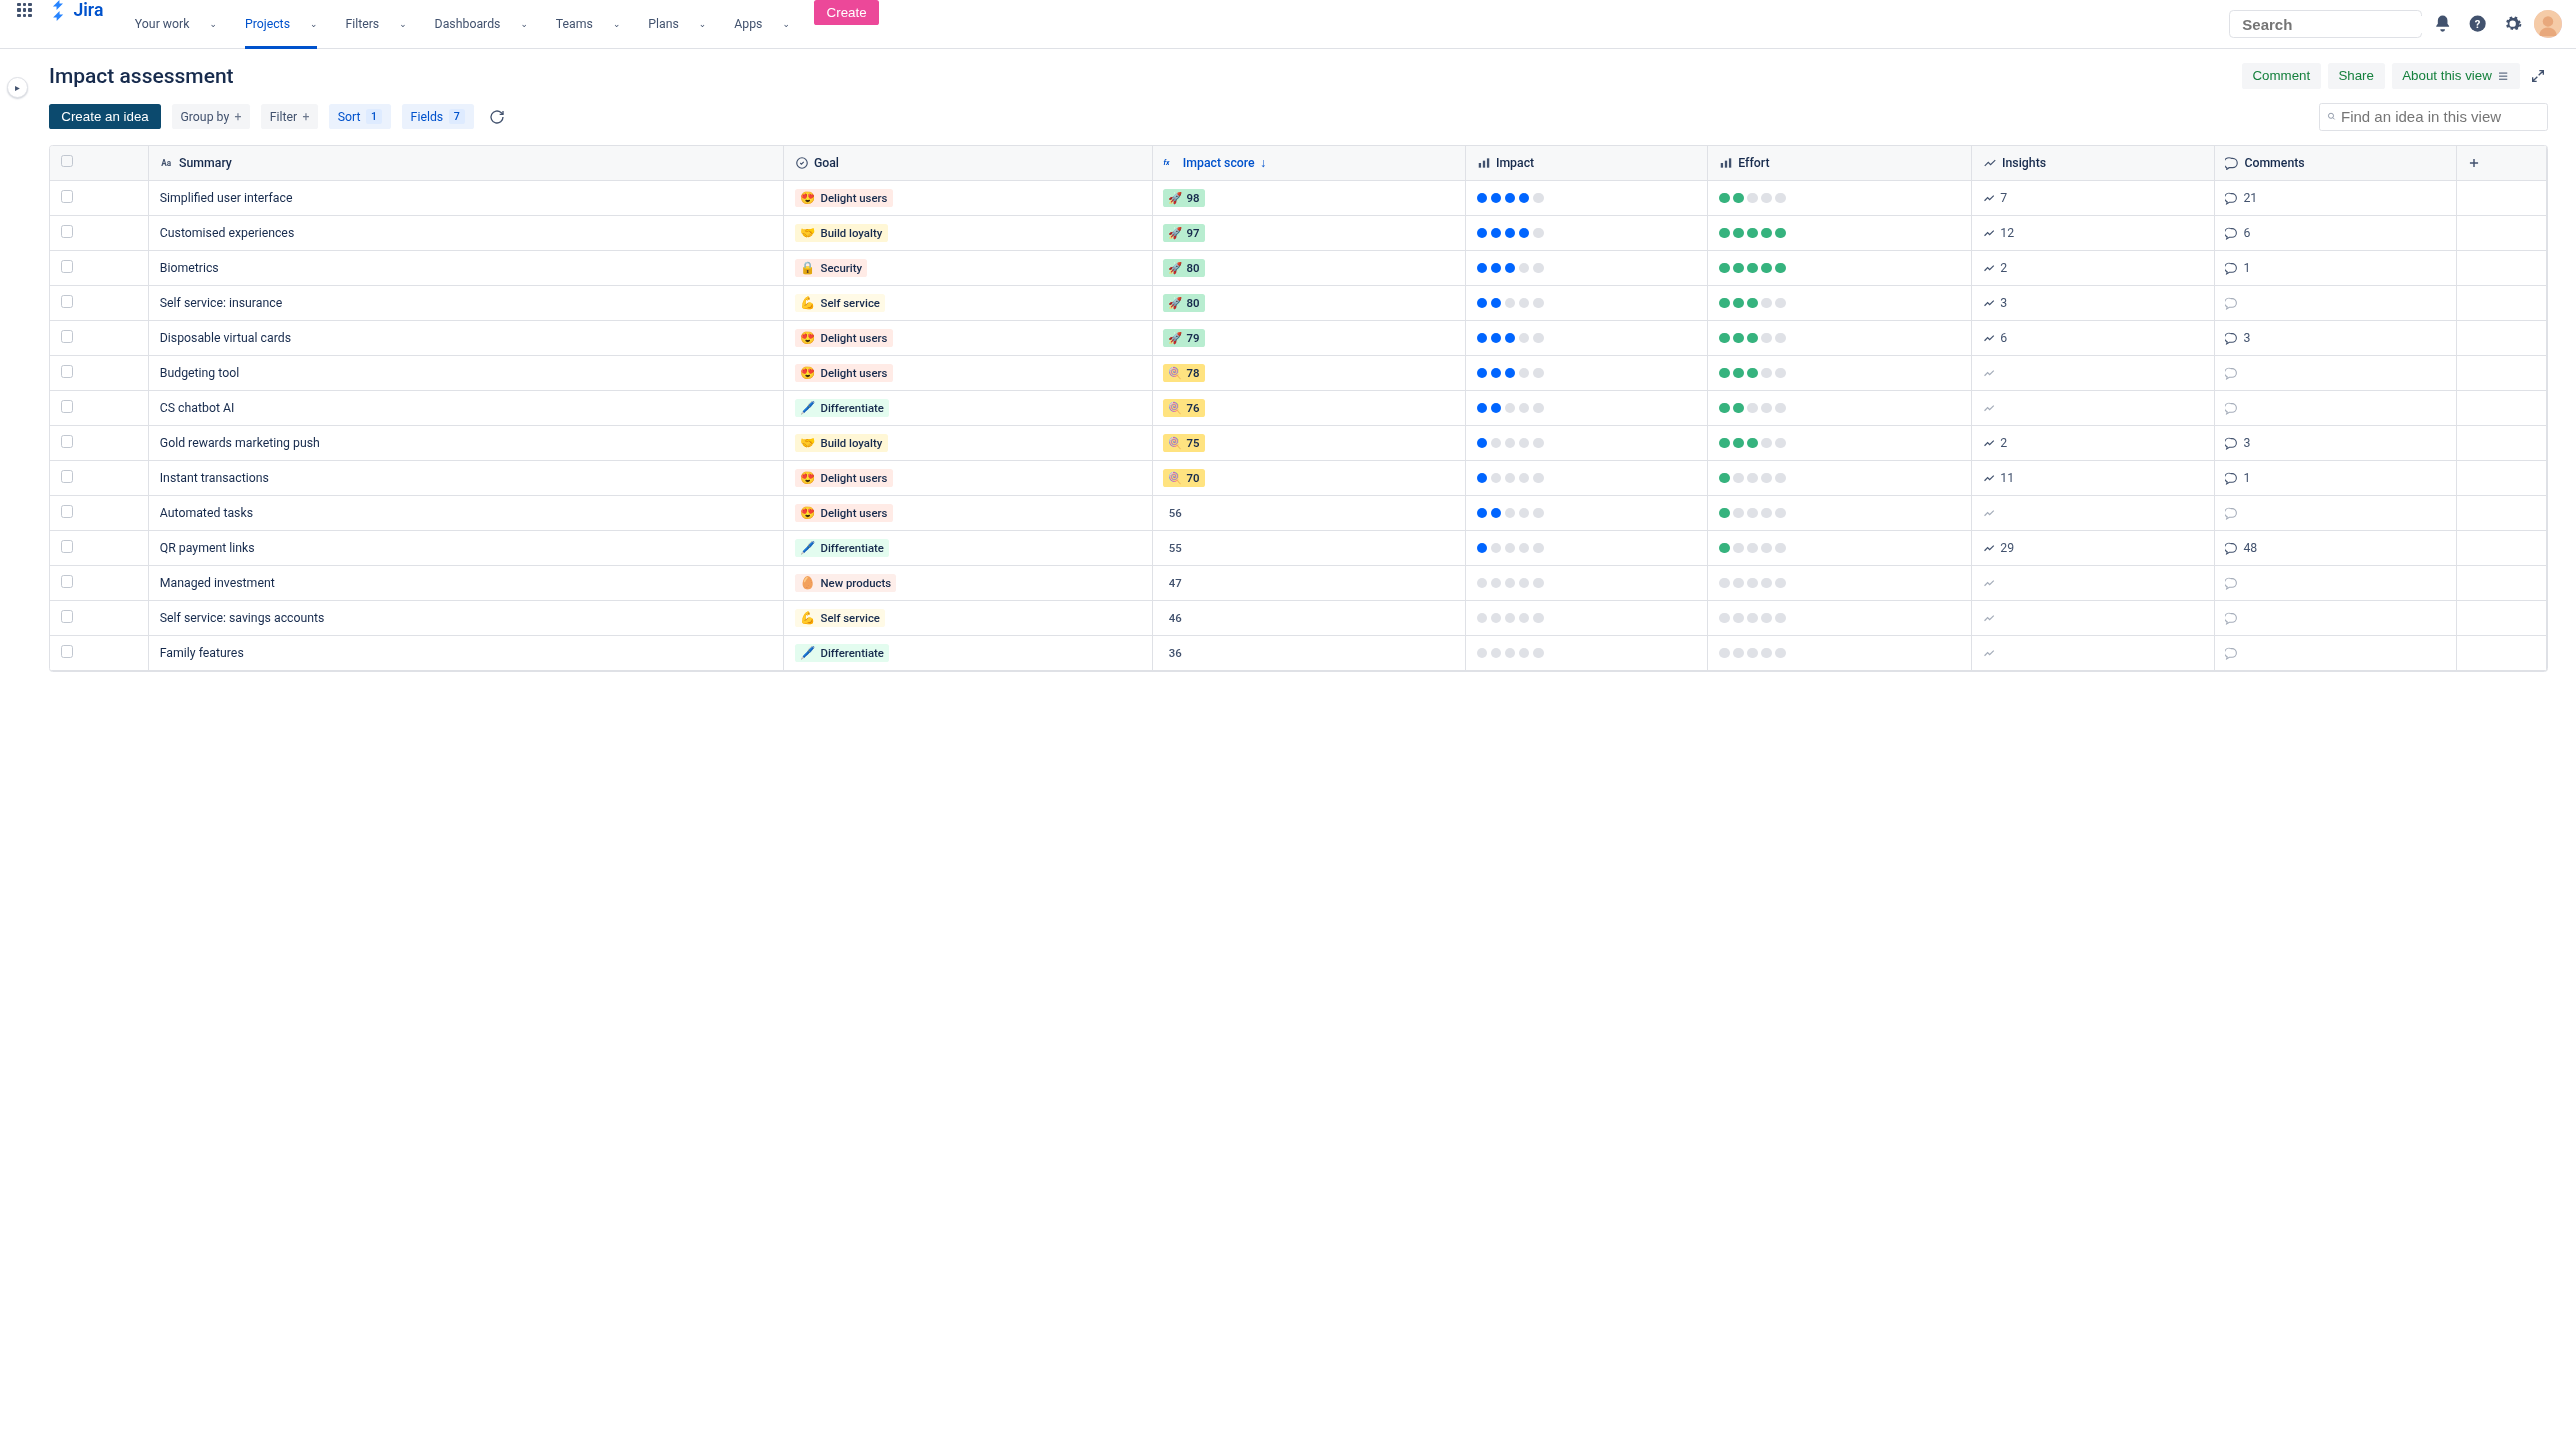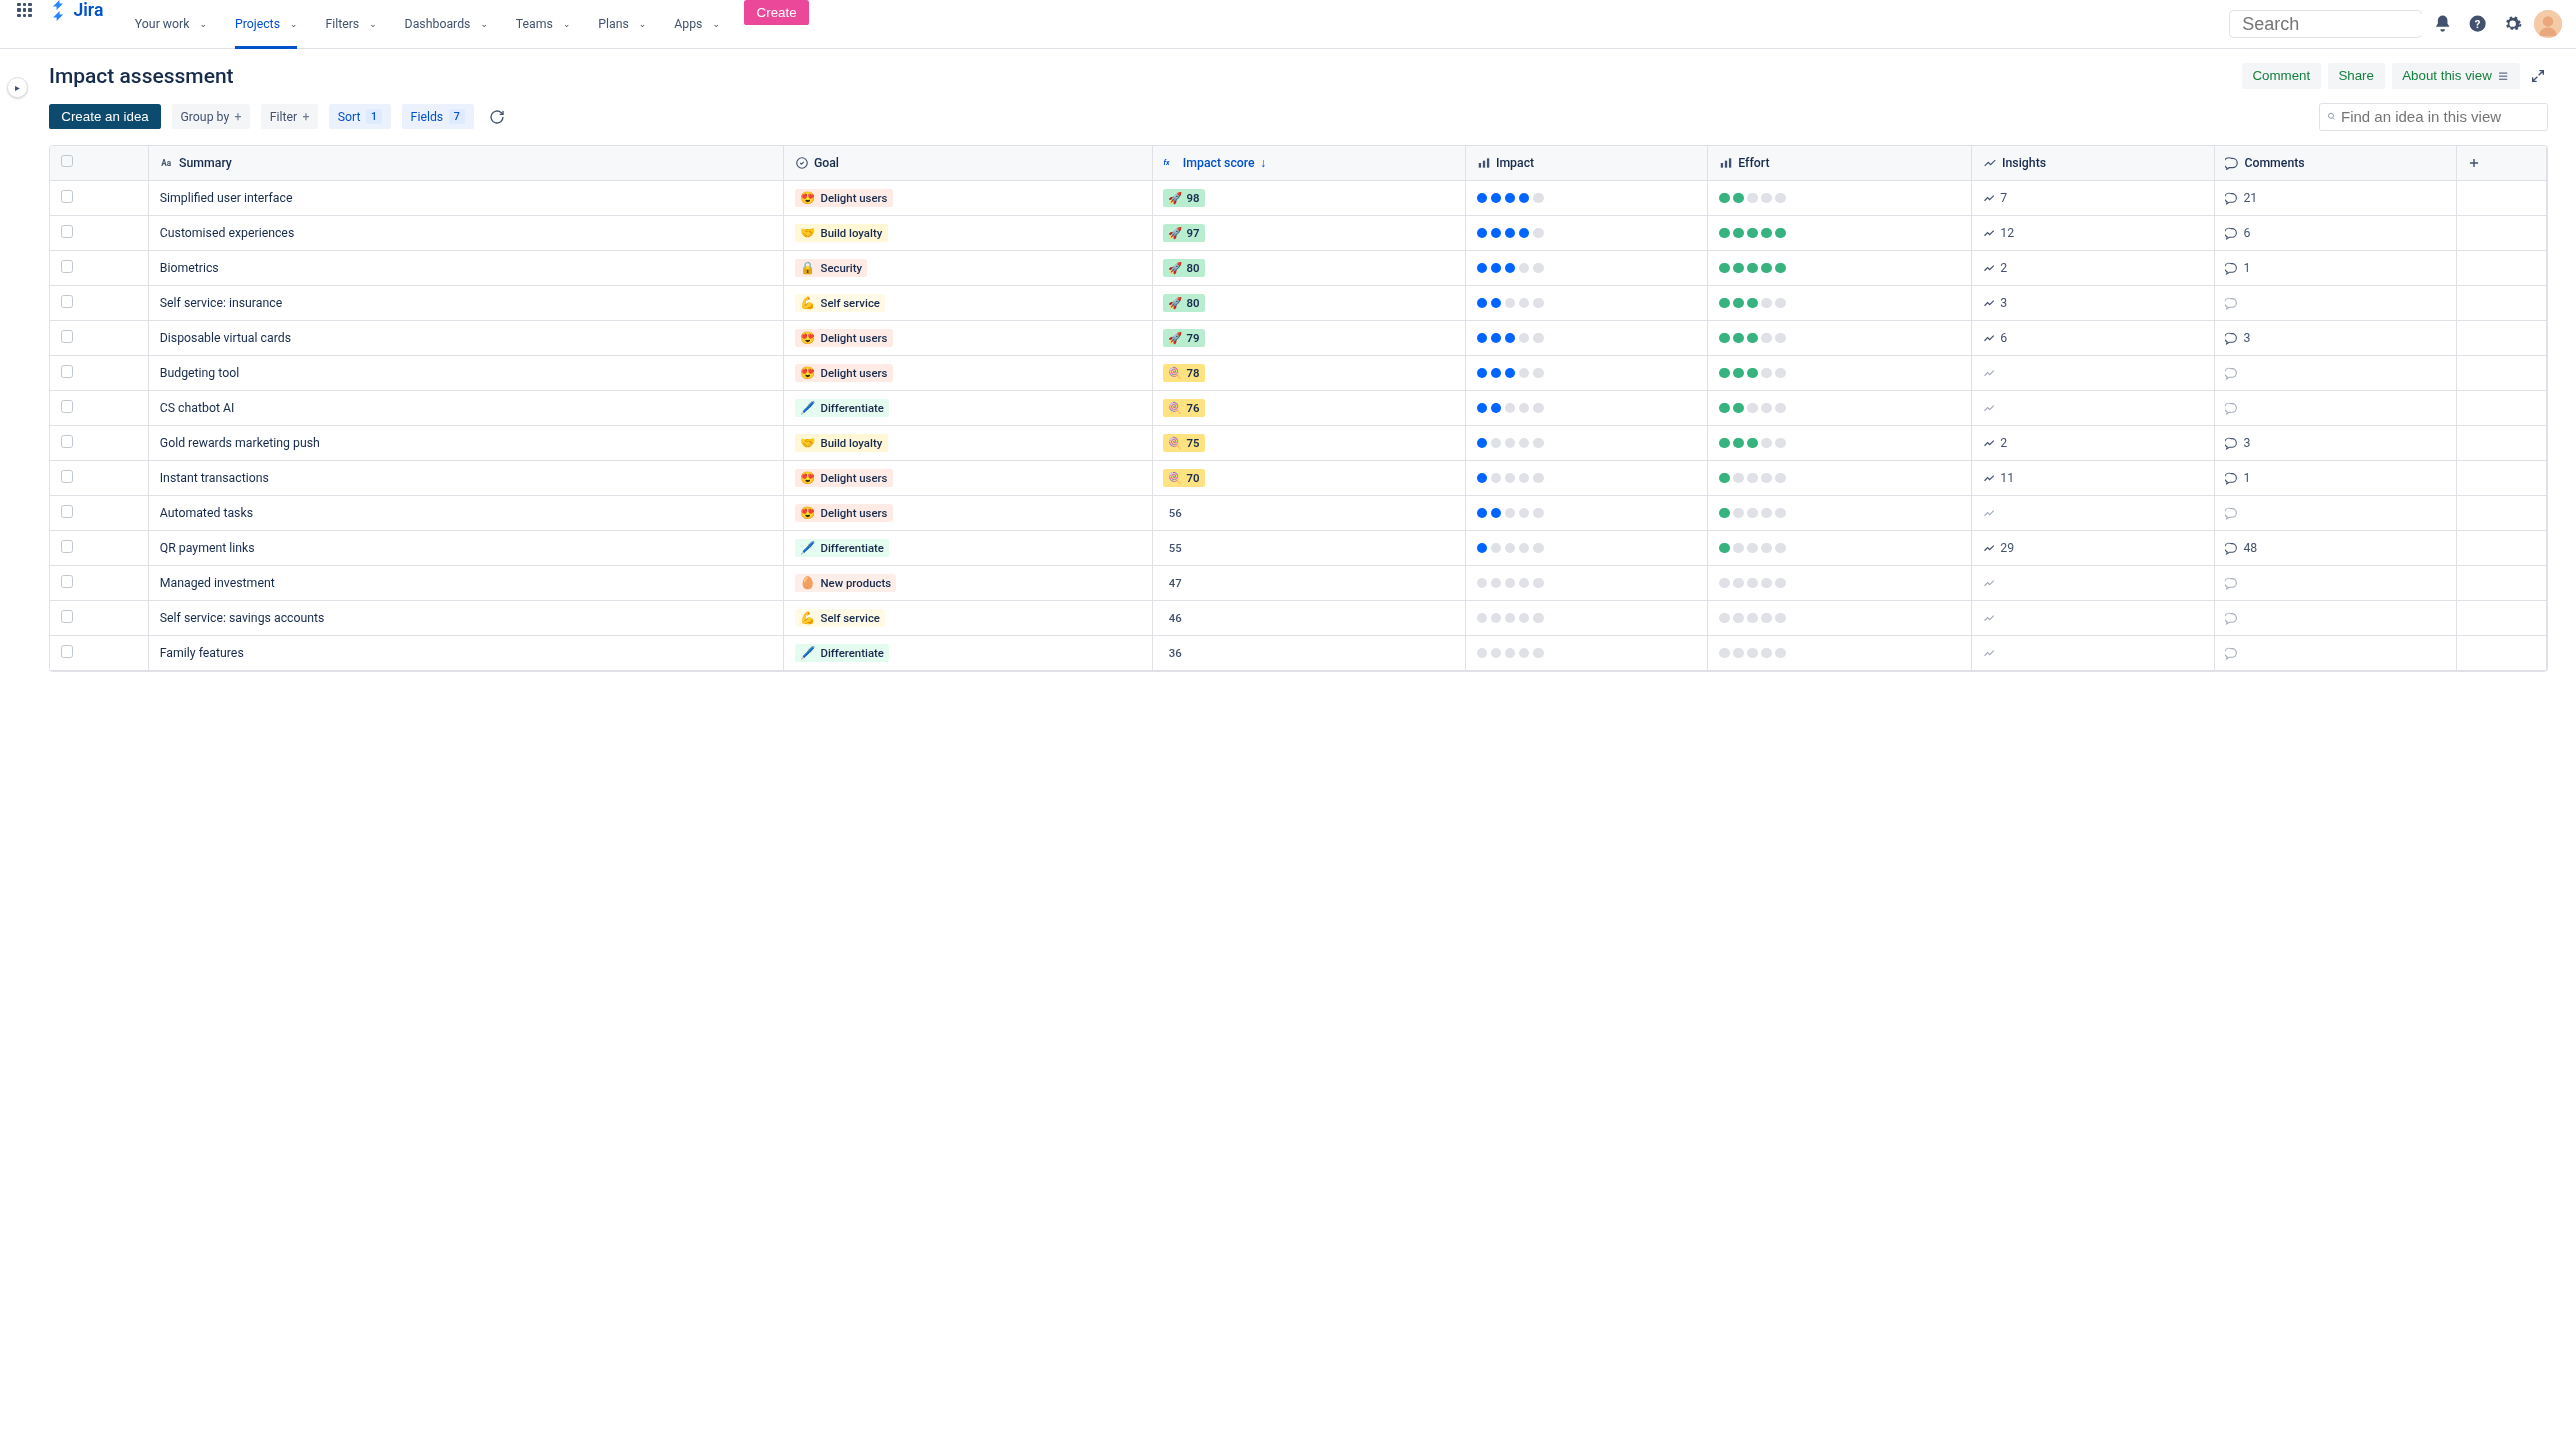--- a/index.html
+++ b/index.html
@@ -4,28 +4,28 @@
 <style>
 * { margin:0; padding:0; box-sizing:border-box; }
 body { font-family:-apple-system,BlinkMacSystemFont,"Segoe UI",Roboto,sans-serif; font-size:12.3px; color:#172B4D; background:#fff; }
 .top-nav { display:flex; align-items:center; height:49px; padding:0 14px; border-bottom:0.9px solid #DFE1E6; }
 .nav-left { display:flex; align-items:flex-start; gap:7px; }
 .app-switcher { width:21px; height:21px; display:flex; align-items:center; justify-content:center; color:#42526E; cursor:pointer; }
 .dots-grid { display:grid; grid-template-columns:repeat(3,3.5px); grid-template-rows:repeat(3,3.5px); gap:1.8px; }
 .dots-grid span { background:#42526E; border-radius:0.9px; }
 .logo { display:flex; align-items:center; gap:3.5px; margin-left:7px; margin-right:14px; color:#0052CC; font-weight:600; font-size:17.6px; cursor:pointer; }
 .logo svg { width:21px; height:21px; }
-.nav-item { display:flex; align-items:center; gap:10px; padding:2px 7px; margin:0 3.5px; color:#42526E; cursor:pointer; border-radius:2.6px; position:relative; height:49px; }
+.nav-item { display:flex; align-items:center; gap:20px; padding:2px 7px; margin:0 3.5px; color:#42526E; cursor:pointer; border-radius:2.6px; position:relative; height:49px; }
 .nav-item.active { color:#0052CC; }
 .nav-item.active::after { content:""; position:absolute; bottom:0; left:7px; right:7px; height:2.6px; background:#0052CC; }
 .chev { font-size:8.8px; color:#42526E; }
 .create-btn { margin-left:7px; padding:5.3px 12.3px; background:#ec4899; color:#fff; border:none; border-radius:2.6px; font-weight:500; cursor:pointer; }
 .nav-right { margin-left:auto; display:flex; align-items:center; gap:7px; }
 .search-box { display:flex; align-items:center; width:193px; height:28px; border:1.8px solid #DFE1E6; border-radius:4.4px; padding:0 7px; color:#6B778C; }
-.search-box input { border:none; outline:none; flex:1; font-size:18px; color:#be185d; margin-left:5.3px; }
+.search-box input { border:none; outline:none; flex:1; font-size:15px; color:#be185d; margin-left:5.3px;font-weight:bold; }
 .icon-btn { width:28px; height:28px; display:flex; align-items:center; justify-content:center; color:#42526E; cursor:pointer; border-radius:50%; }
 .avatar { width:28px; height:28px; border-radius:50%; background:linear-gradient(135deg,#F5CBA7,#D7BDE2); cursor:pointer; overflow:hidden; }
 .expand-rail { position:absolute; left:7px; top:77px; width:21px; height:21px; border:0.9px solid #DFE1E6; border-radius:50%; background:#fff; box-shadow:0 0.9px 1.8px rgba(9,30,66,.2); display:flex; align-items:center; justify-content:center; cursor:pointer; color:#42526E; font-size:9.7px; }
 .page { padding:14px 28px 0 49px; }
 .page-header { display:flex; align-items:center; margin-bottom:14px; }
 .page-title { font-size:21px; font-weight:500; color:#172B4D; }
 .page-actions { margin-left:auto; display:flex; align-items:center; gap:7px; }
 .pill-btn { padding:5.3px 10.6px; background:#F4F5F7; border:none; border-radius:2.6px; color:#15803d; font-weight:500; cursor:pointer; display:flex; align-items:center; gap:5.3px; }
 .expand-icon { width:21px; height:21px; display:flex; align-items:center; justify-content:center; color:#42526E; cursor:pointer; }
 .toolbar { display:flex; align-items:center; gap:10.6px; margin-bottom:14px; }

